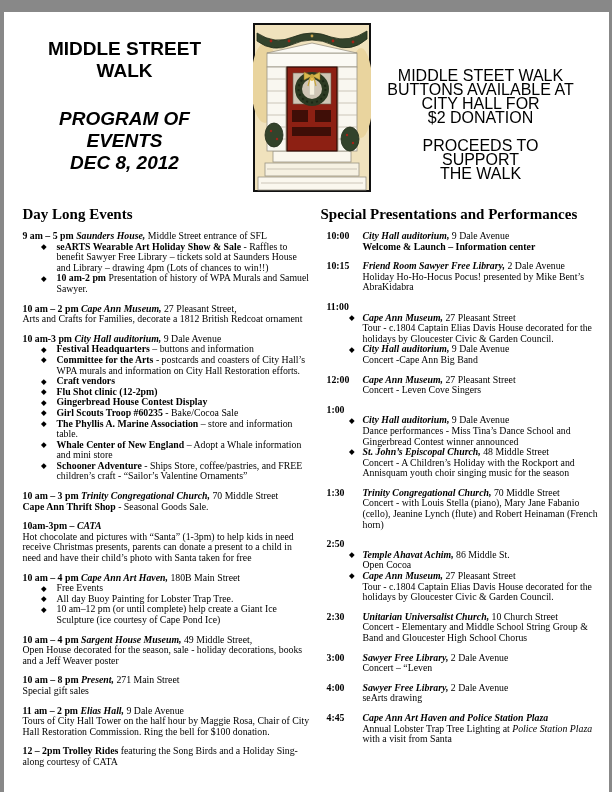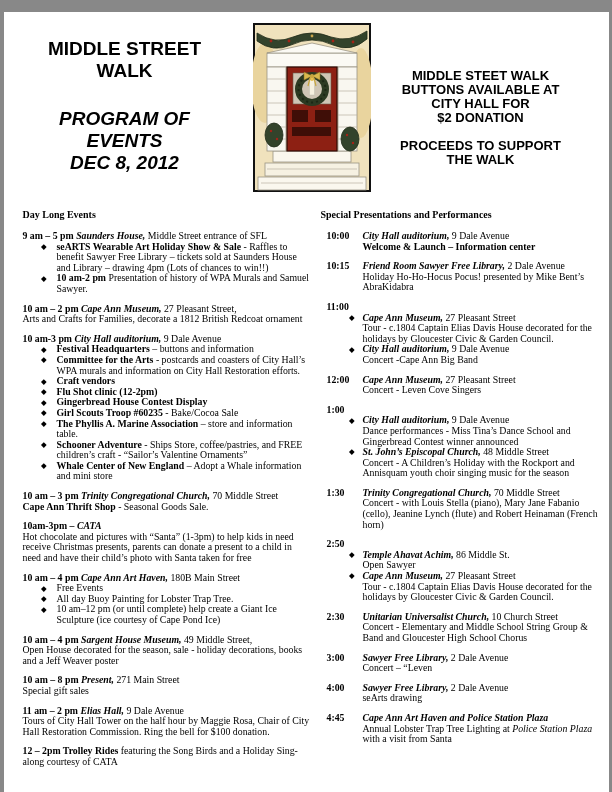--- a/index.html
+++ b/index.html
@@ -9,27 +9,27 @@
     overflow:hidden;
   }
   .title-block{
     position:absolute;left:14px;top:26px;width:214px;text-align:center;
     font-family:"Liberation Sans","DejaVu Sans",sans-serif;font-weight:bold;font-size:19px;line-height:22px;
   }
   .subtitle{margin-top:26px;font-style:italic;}
   .door{position:absolute;left:249px;top:11px;width:118px;height:169px;}
   .notice{
     position:absolute;left:379px;top:57px;width:196px;text-align:center;
-    font-family:"Liberation Sans","DejaVu Sans",sans-serif;font-weight:bold;font-size:13px;line-height:14px;
+    font-family:"Liberation Sans","DejaVu Sans",sans-serif;font-weight:normal;font-size:16px;line-height:14px;
   }
   .proceeds{margin-top:14px;}
   .col{position:absolute;top:196px;width:288px;}
   .col-left{left:19px;}
   .col-right{left:317px;}
-  .col-heading{font-weight:bold;font-size:10px;line-height:13px;margin-bottom:10px;}
+  .col-heading{font-weight:bold;font-size:15px;line-height:13px;margin-bottom:10px;}
   .block{margin-bottom:9px;}
   .bullets{padding-left:34px;}
   .bullet-item{position:relative;}
   .marker{position:absolute;left:-15px;top:3.4px;width:3.6px;height:3.6px;background:#000;transform:rotate(45deg);}
   .time-item{position:relative;padding-left:42px;margin-bottom:9px;}
   .time{position:absolute;left:6px;top:0;font-weight:bold;}
   .entry{position:relative;}
   .entry > .marker{left:-13px;}
   .r-b{font-weight:bold;}
   .r-bi{font-weight:bold;font-style:italic;}
@@ -137,22 +137,22 @@
         <div class="block">
           <div class="line"><span class="r-b">10 am-3 pm </span><span class="r-bi">City Hall auditorium,</span><span> 9 Dale Avenue</span></div>
           <div class="bullets">
             <div class="bullet-item"><span class="marker"></span><span><span class="r-b">Festival Headquarters</span><span> – buttons and information</span></span></div>
             <div class="bullet-item"><span class="marker"></span><span><span class="r-b">Committee for the Arts</span><span> - postcards and coasters of City Hall’s WPA murals and information on City Hall Restoration efforts.</span></span></div>
             <div class="bullet-item"><span class="marker"></span><span><span class="r-b">Craft vendors</span></span></div>
             <div class="bullet-item"><span class="marker"></span><span><span class="r-b">Flu Shot clinic (12-2pm)</span></span></div>
             <div class="bullet-item"><span class="marker"></span><span><span class="r-b">Gingerbread House Contest Display</span></span></div>
             <div class="bullet-item"><span class="marker"></span><span><span class="r-b">Girl Scouts Troop #60235</span><span> - Bake/Cocoa Sale</span></span></div>
             <div class="bullet-item"><span class="marker"></span><span><span class="r-b">The Phyllis A. Marine Association</span><span> – store and information table.</span></span></div>
+            <div class="bullet-item"><span class="marker"></span><span><span class="r-b">Whale Center of New England</span><span> –  Adopt a Whale information and mini store</span></span></div>
             <div class="bullet-item"><span class="marker"></span><span><span class="r-b">Schooner Adventure</span><span> - Ships Store,  coffee/pastries, and FREE children’s craft - “Sailor’s Valentine Ornaments”</span></span></div>
-            <div class="bullet-item"><span class="marker"></span><span><span class="r-b">Whale Center of New England</span><span> –  Adopt a Whale information and mini store</span></span></div>
           </div>
         </div>
         <div class="block">
           <div class="line"><span class="r-b">10 am – 3 pm </span><span class="r-bi">Trinity Congregational Church,</span><span> 70 Middle Street</span></div>
           <div class="line"><span class="r-b">Cape Ann Thrift Shop</span><span> - Seasonal Goods Sale.</span></div>
         </div>
         <div class="block">
           <div class="line"><span class="r-b">10am-3pm – </span><span class="r-bi">CATA</span></div>
           <div class="line"><span>Hot chocolate and  pictures with “Santa” (1-3pm) to help kids in need receive Christmas presents, parents can donate a present to a child in need and have their child’s photo with Santa taken for free</span></div>
         </div>
@@ -250,21 +250,21 @@
               <div class="line"><span>Concert - with Louis Stella (piano), Mary Jane Fabanio (cello), Jeanine Lynch (flute) and Robert Heinaman (French horn)</span></div>
             </div>
           </div>
         </div>
         <div class="time-item">
           <span class="time">2:50</span>
           <div class="entries" style="padding-top: 10.6px;">
             <div class="entry bulleted">
               <span class="marker"></span>
               <div class="line"><span class="r-bi">Temple Ahavat Achim,</span><span> 86 Middle St.</span></div>
-              <div class="line"><span>Open Sawyer</span></div>
+              <div class="line"><span>Open Cocoa</span></div>
             </div>
             <div class="entry bulleted">
               <span class="marker"></span>
               <div class="line"><span class="r-bi">Cape Ann Museum,</span><span> 27 Pleasant Street</span></div>
               <div class="line"><span>Tour - c.1804 Captain Elias Davis House decorated for the holidays by Gloucester Civic &amp; Garden Council.</span></div>
             </div>
           </div>
         </div>
         <div class="time-item">
           <span class="time">2:30</span>

